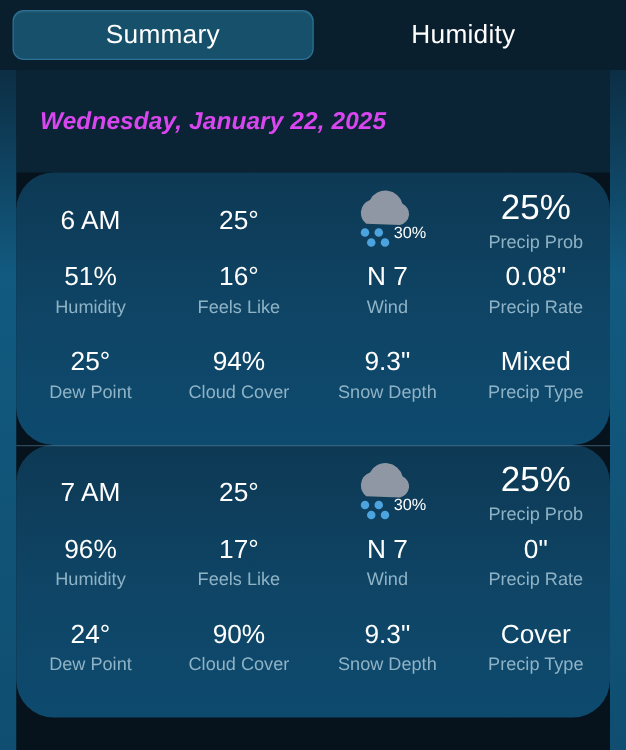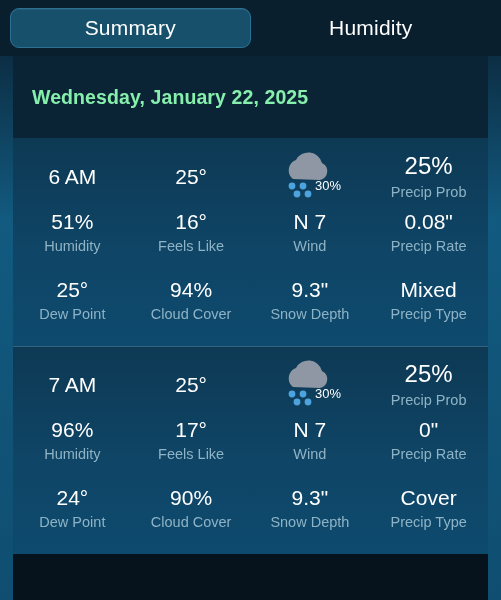--- a/index.html
+++ b/index.html
@@ -81,29 +81,31 @@
   .date-header {
     height: 82px;
     background: #0a2436;
     display: flex;
     align-items: center;
     padding-left: 19px;
   }
   .date-header .date-text {
     font-size: 19.5px;
     font-weight: bold;
-    color: #86efac;
+    color: #d946ef;
     letter-spacing: 0.1px;
+    font-style: italic;
   }
 
   
   .hour-block {
     background: linear-gradient(180deg, #0d3954 0%, #0f4566 55%, #0d4a6e 100%);
-    padding: 6px 0 0 0;
+    padding: 6px 0 10px 0;
     position: relative;
+    border-radius: 30px;
   }
   .hour-block + .hour-block::before {
     content: "";
     position: absolute;
     top: 0; left: 0;
     width: 100%;
     height: 1px;
     background: rgba(120,175,205,0.35);
   }
 
@@ -122,21 +124,21 @@
     align-items: center;
     justify-content: center;
   }
 
   .value {
     font-size: 21px;
     color: #ffffff;
     line-height: 1.15;
     white-space: nowrap;
   }
-  .value.big { font-size: 24px; }
+  .value.big { font-size: 28px; }
   .label {
     font-size: 14.5px;
     color: #8fb3c6;
     line-height: 1.3;
     margin-top: 3px;
     white-space: nowrap;
   }
 
   
   .icon-cell {

